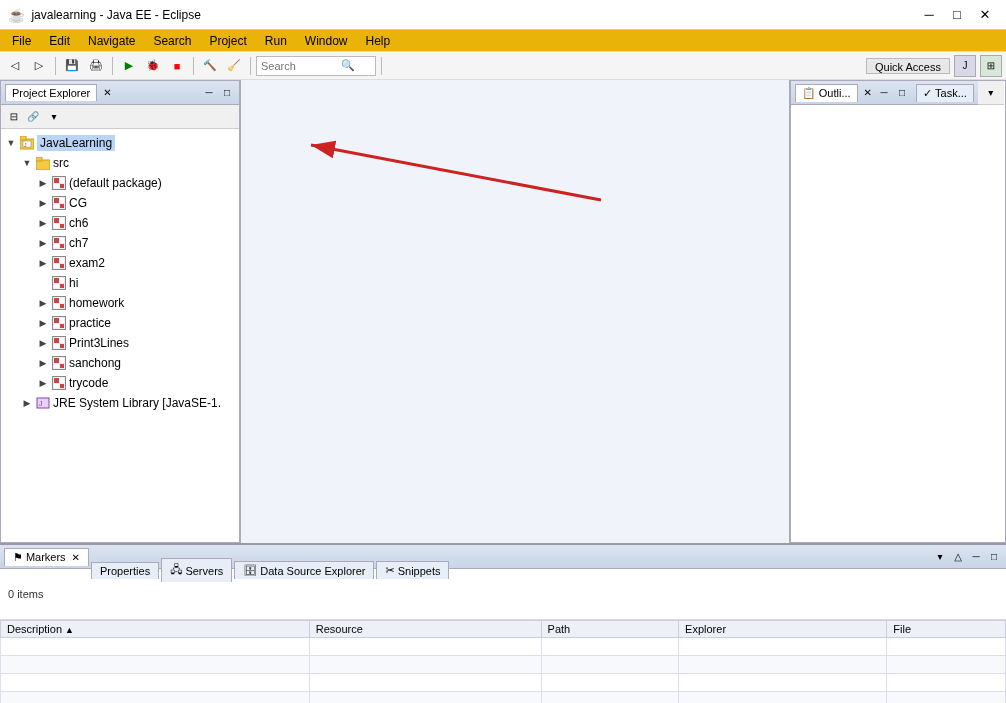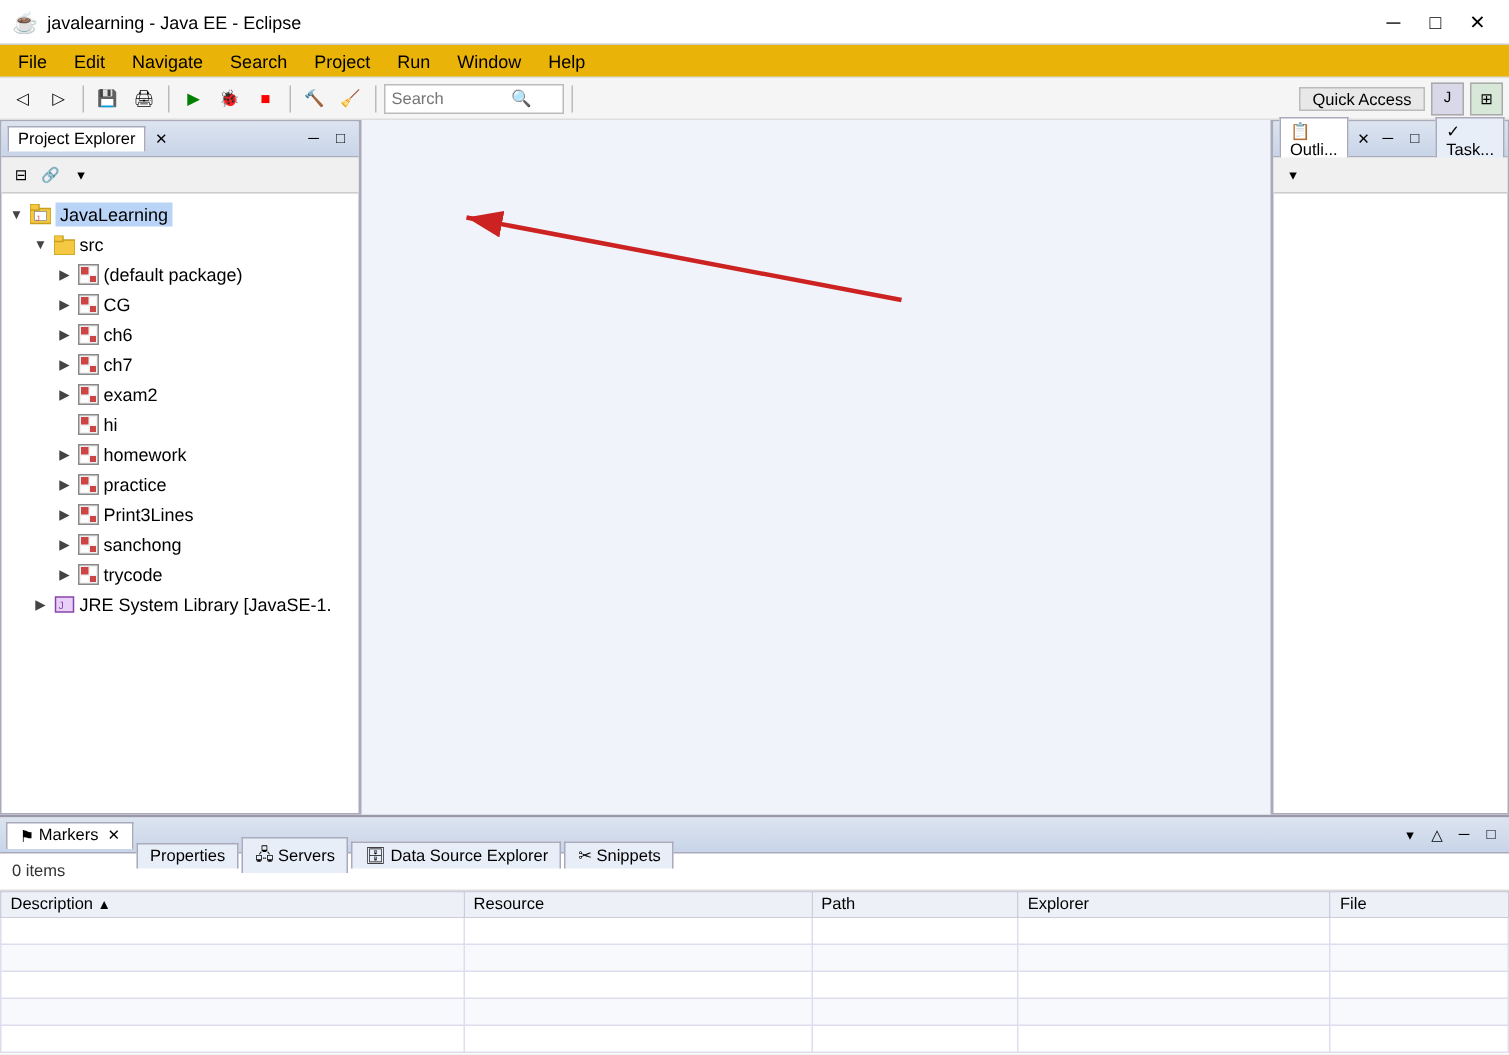--- a/index.html
+++ b/index.html
@@ -201,23 +201,23 @@
     
     .editor-area {
       flex: 1;
       background: #f5f7fa;
       border-left: 1px solid #aab;
       border-right: 1px solid #aab;
     }
 
     
     .right-panels {
-      width: 158px;
-      display: flex;
-      flex-direction: column;
+      width: 216px;
+      display: flex;
+      flex-direction: row;
     }
     .outline-content {
       padding: 8px;
       color: #555;
       font-size: 12px;
       font-style: italic;
     }
 
     
     .bottom-panel {
@@ -244,21 +244,21 @@
       border-bottom: none;
       cursor: pointer;
       display: flex; align-items: center; gap: 3px;
     }
     .bottom-tab-inactive {
       background: #e8eef8;
       margin-top: 27px;
     }
     .bottom-controls { margin-left: auto; display: flex; gap: 2px; }
     .items-count {
-      padding: 6px 8px;
+      padding: 19px 8px;
       font-size: 11px;
       color: #333;
       border-bottom: 1px solid #ddd;
     }
 
     
     .markers-table {
       width: 100%;
       border-collapse: collapse;
       font-size: 11px;

